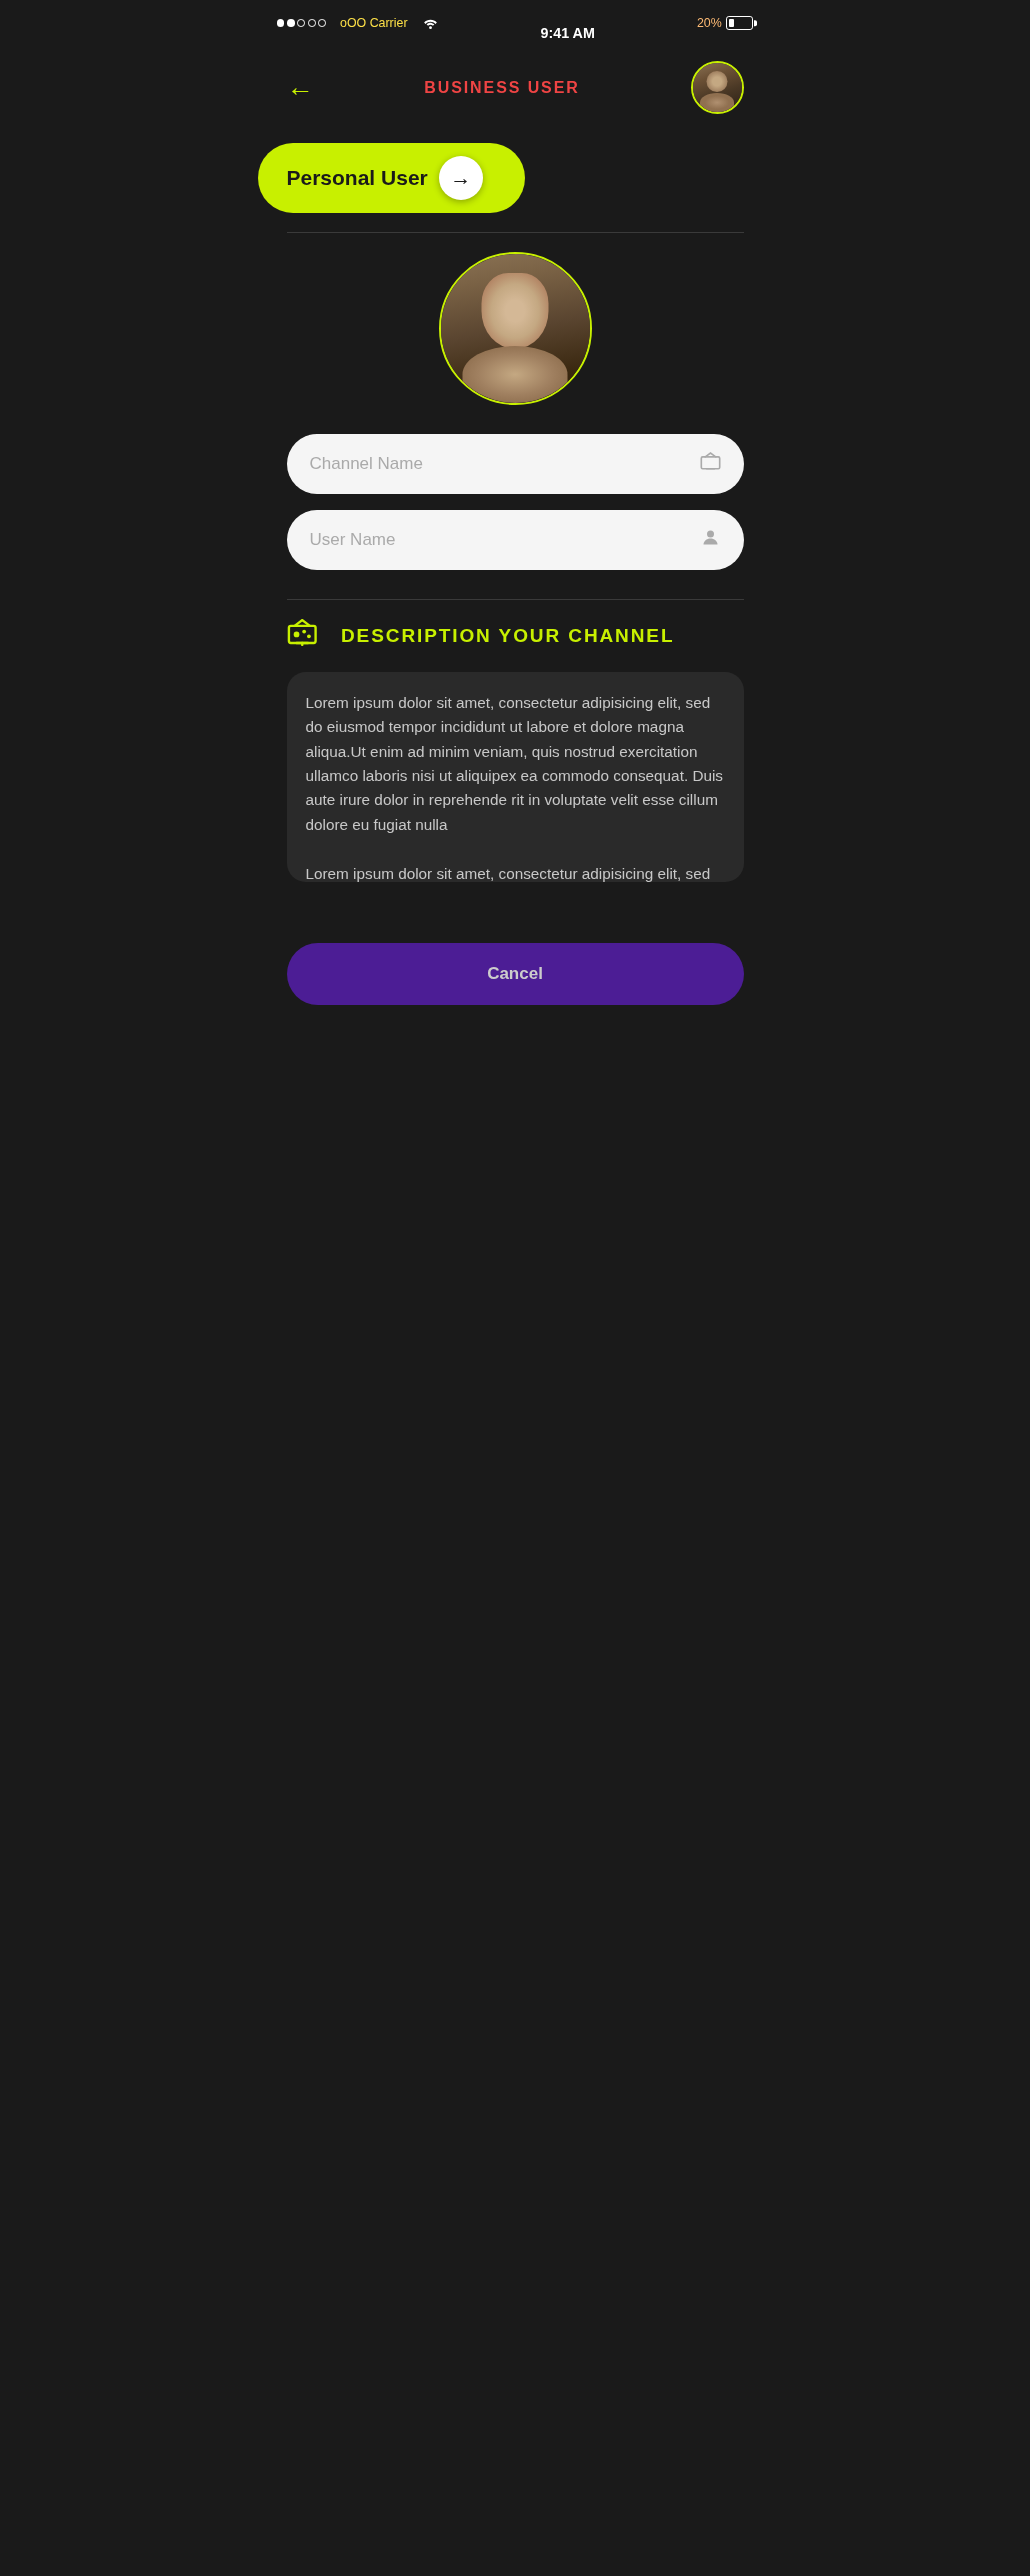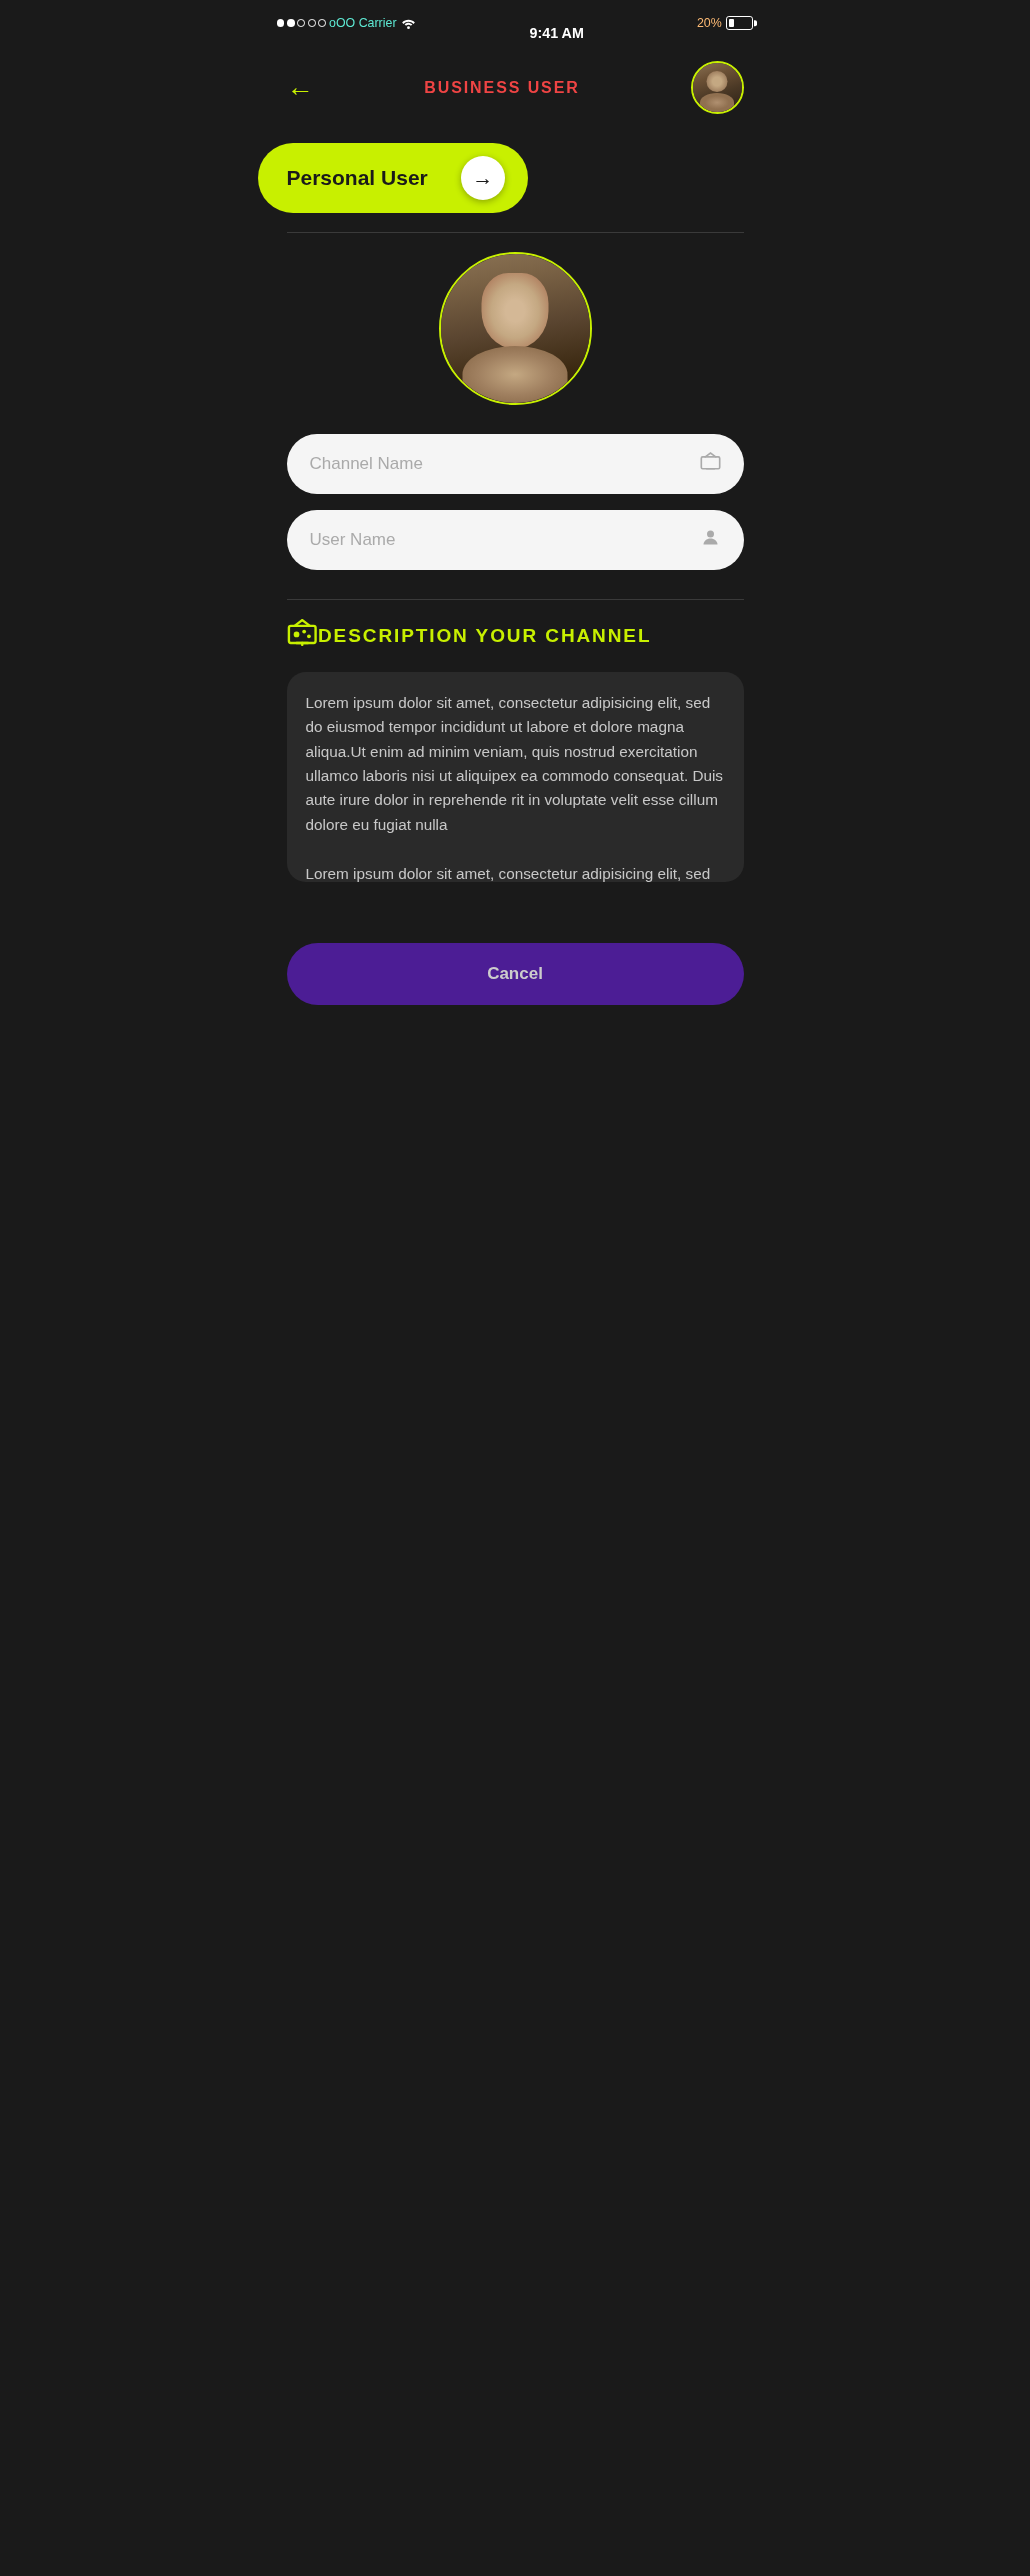--- a/index.html
+++ b/index.html
@@ -31,23 +31,23 @@
       display: flex;
       justify-content: space-between;
       align-items: center;
       padding: 9.5px 19px 5.7px;
       height: 42px;
     }
 
     .status-left {
       display: flex;
       align-items: center;
-      gap: 3px;
+      gap: 14px;
       font-size: 12.4px;
-      color: #5eead4;
+      color: #fde047;
       font-weight: 500;
     }
 
     .signal-dots {
       display: flex;
       gap: 2.9px;
       align-items: center;
     }
 
     .dot {
@@ -188,21 +188,21 @@
     .toggle-section {
       padding: 9.5px 0 19px;
     }
 
     .toggle-pill {
       background: #c8f000;
       border-radius: 48px;
       padding: 13.4px 23px 13.4px 29px;
       display: inline-flex;
       align-items: center;
-      gap: 33px;
+      gap: 11px;
       min-width: 267px;
     }
 
     .toggle-label {
       font-size: 21px;
       font-weight: 700;
       color: #1a1a1a;
     }
 
     .toggle-circle {
@@ -343,21 +343,21 @@
     }
 
     
     .desc-section {
       padding: 0 29px;
     }
 
     .desc-header {
       display: flex;
       align-items: center;
-      gap: 1px;
+      gap: 24px;
       margin-bottom: 19px;
     }
 
     .desc-textarea {
       background: #2a2a2a;
       border-radius: 19px;
       padding: 19px;
       width: 100%;
       min-height: 210px;
       color: #c8c8c8;

